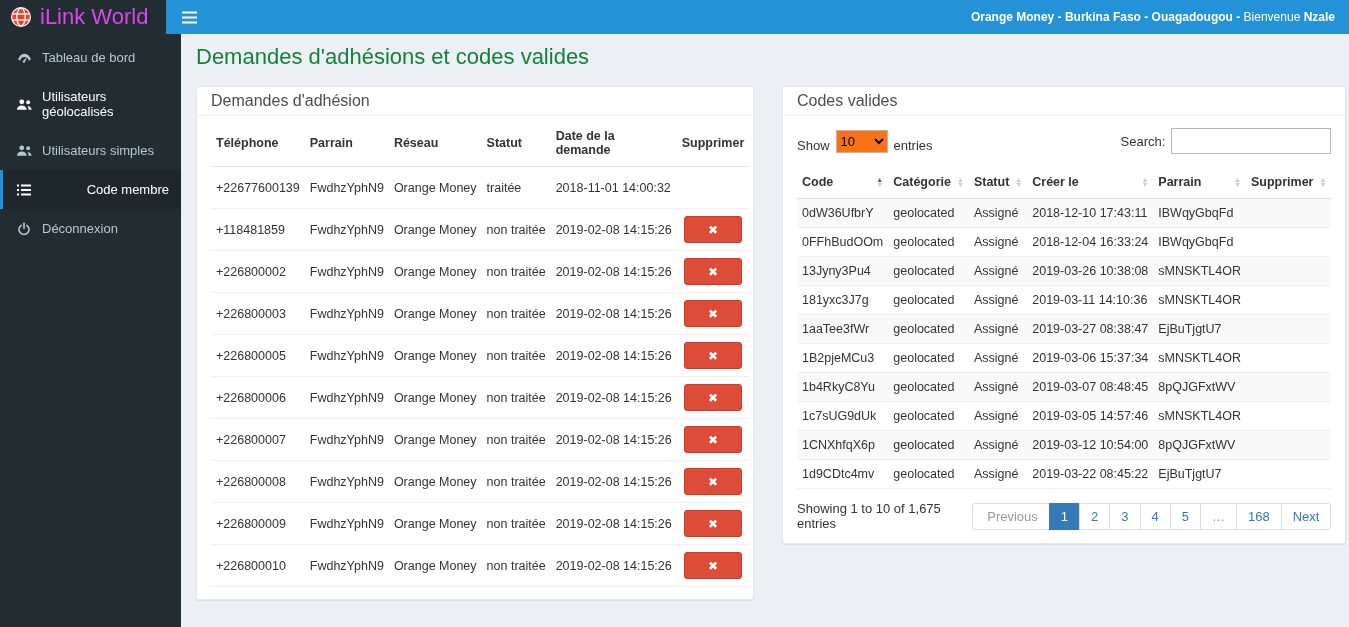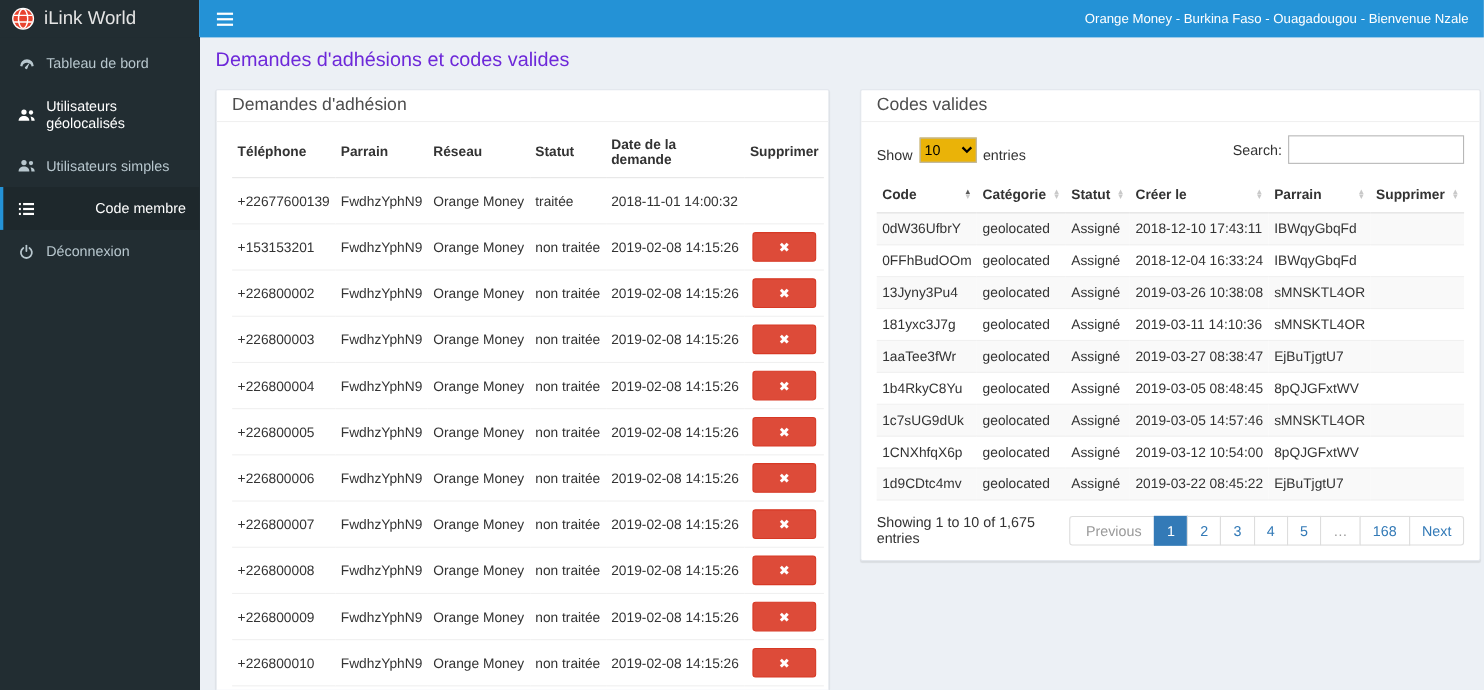--- a/index.html
+++ b/index.html
@@ -7,50 +7,50 @@
   body {
     font-family: "Liberation Sans", sans-serif;
     font-size: 14px;
     color: #333;
     background: #ecf0f5;
   }
 
   
   .topbar { display: flex; height: 34px; }
   .brand {
-    width: 181px; background: #222d32; color: #e5e5e5;
+    width: 166px; background: #222d32; color: #d946ef;
     display: flex; align-items: center; gap: 8px;
-    padding: 0 10px; font-size: 17px; cursor: pointer; flex-shrink: 0;
+    padding: 0 10px; font-size: 22px; cursor: pointer; flex-shrink: 0;
   }
   .navbar { flex: 1; background: #2492d6; display: flex; align-items: center; color: #fff; }
   .hamburger {
     width: 46px; height: 100%; border: none; background: transparent;
     display: flex; align-items: center; justify-content: center; cursor: pointer;
   }
   .user-info { margin-left: auto; padding-right: 14px; font-size: 12px; white-space: nowrap; }
-  .user-info b { font-weight: 400; }
+  .user-info b { font-weight: 700; }
 
   
   .sidebar {
     position: fixed; top: 34px; left: 0; bottom: 0; width: 181px;
     background: #222d32; z-index: 1;
   }
   .sidebar ul { list-style: none; padding-top: 4px; }
   .sidebar li {
     display: flex; align-items: center; gap: 10px;
     padding: 12px 12px 12px 13px; font-size: 13px; color: #b8c7ce;
     cursor: pointer; border-left: 3px solid transparent;
   }
   .sidebar li.highlight { color: #fff; }
   .sidebar li.active { background: #1e282c; color: #fff; border-left-color: #2492d6; justify-content: space-between; }
   .sicon { width: 16px; display: inline-flex; justify-content: center; flex-shrink: 0; }
 
   
   main { margin-left: 181px; padding: 8px 15px 0 15px; }
-  .page-title { font-size: 18px; font-weight: 400; color: #6d28d9; margin: 2px 0 16px; }
+  .page-title { font-size: 22px; font-weight: 400; color: #15803d; margin: 2px 0 16px; }
   .row { display: flex; gap: 28px; align-items: flex-start; }
 
   .card {
     background: #fff; border: 1px solid #e4e8ee; border-radius: 2px;
     box-shadow: 0 1px 1px rgba(0,0,0,0.08);
   }
   .card-left { width: 558px; flex-shrink: 0; }
   .card-right { flex: 1; }
   .card-title { padding: 5px 14px; font-size: 16px; color: #4d4d4d; border-bottom: 1px solid #f0f0f0; }
   .card-body { padding: 4px 14px 12px; }
@@ -83,21 +83,21 @@
   .tbl-codes th:nth-child(5), .tbl-codes td:nth-child(5) { width: 84px; }
 
   .th-flex { display: flex; align-items: center; justify-content: space-between; }
   .sort { display: inline-flex; flex-direction: column; padding-left: 6px; }
   .sort i { font-style: normal; font-size: 7px; line-height: 5.5px; color: #c9c9c9; }
   th.sorted .sort i.up { color: #5a5a5a; }
 
   
   .dt-controls { display: flex; justify-content: space-between; align-items: center; margin: 8px 0 12px; font-size: 13px; }
   .dt-length { display: flex; align-items: flex-end; gap: 6px; }
-  .dt-length select { height: 23px; min-width: 52px; border: 1px solid #b7b7b7; background: #eab308; font-size: 13px; font-family: inherit; }
+  .dt-length select { height: 23px; min-width: 52px; border: 1px solid #b7b7b7; background: #f97316; font-size: 13px; font-family: inherit; }
   .dt-search { display: flex; align-items: center; gap: 6px; }
   .dt-search input { width: 160px; height: 26px; border: 1px solid #b7b7b7; padding: 2px 6px; font-size: 13px; font-family: inherit; }
 
   .dt-footer { display: flex; justify-content: space-between; align-items: center; margin-top: 12px; font-size: 13px; }
   .pagination { display: flex; list-style: none; }
   .pagination a {
     display: block; padding: 5px 11px; border: 1px solid #ddd; margin-left: -1px;
     background: #fff; color: #337ab7; text-decoration: none; cursor: pointer; font-size: 13px;
   }
   .pagination li:first-child a { border-radius: 3px 0 0 3px; margin-left: 4px; padding-left: 14px; }
@@ -223,21 +223,21 @@
                 <td>traitée</td>
                 <td>2018-11-01 14:00:32</td>
                 <td>
                   <button class="btn-delete" style="visibility: hidden;">
                     <span>✖</span>
                   </button>
                 </td>
               </tr>
 
               <tr>
-                <td>+153153201</td>
+                <td>+118481859</td>
                 <td>FwdhzYphN9</td>
                 <td>Orange Money</td>
                 <td>non traitée</td>
                 <td>2019-02-08 14:15:26</td>
                 <td>
                   <button class="btn-delete">
                     <span>✖</span>
                   </button>
                 </td>
               </tr>
@@ -261,32 +261,20 @@
                 <td>Orange Money</td>
                 <td>non traitée</td>
                 <td>2019-02-08 14:15:26</td>
                 <td>
                   <button class="btn-delete">
                     <span>✖</span>
                   </button>
                 </td>
               </tr>
 
-              <tr>
-                <td>+226800004</td>
-                <td>FwdhzYphN9</td>
-                <td>Orange Money</td>
-                <td>non traitée</td>
-                <td>2019-02-08 14:15:26</td>
-                <td>
-                  <button class="btn-delete">
-                    <span>✖</span>
-                  </button>
-                </td>
-              </tr>
 
               <tr>
                 <td>+226800005</td>
                 <td>FwdhzYphN9</td>
                 <td>Orange Money</td>
                 <td>non traitée</td>
                 <td>2019-02-08 14:15:26</td>
                 <td>
                   <button class="btn-delete">
                     <span>✖</span>
@@ -481,26 +469,34 @@
 
               <tr>
                 <td>1aaTee3fWr</td>
                 <td>geolocated</td>
                 <td>Assigné</td>
                 <td>2019-03-27 08:38:47</td>
                 <td>EjBuTjgtU7</td>
                 <td></td>
               </tr>
 
+              <tr>
+                <td>1B2pjeMCu3</td>
+                <td>geolocated</td>
+                <td>Assigné</td>
+                <td>2019-03-06 15:37:34</td>
+                <td>sMNSKTL4OR</td>
+                <td></td>
+              </tr>
 
               <tr>
                 <td>1b4RkyC8Yu</td>
                 <td>geolocated</td>
                 <td>Assigné</td>
-                <td>2019-03-05 08:48:45</td>
+                <td>2019-03-07 08:48:45</td>
                 <td>8pQJGFxtWV</td>
                 <td></td>
               </tr>
 
               <tr>
                 <td>1c7sUG9dUk</td>
                 <td>geolocated</td>
                 <td>Assigné</td>
                 <td>2019-03-05 14:57:46</td>
                 <td>sMNSKTL4OR</td>

